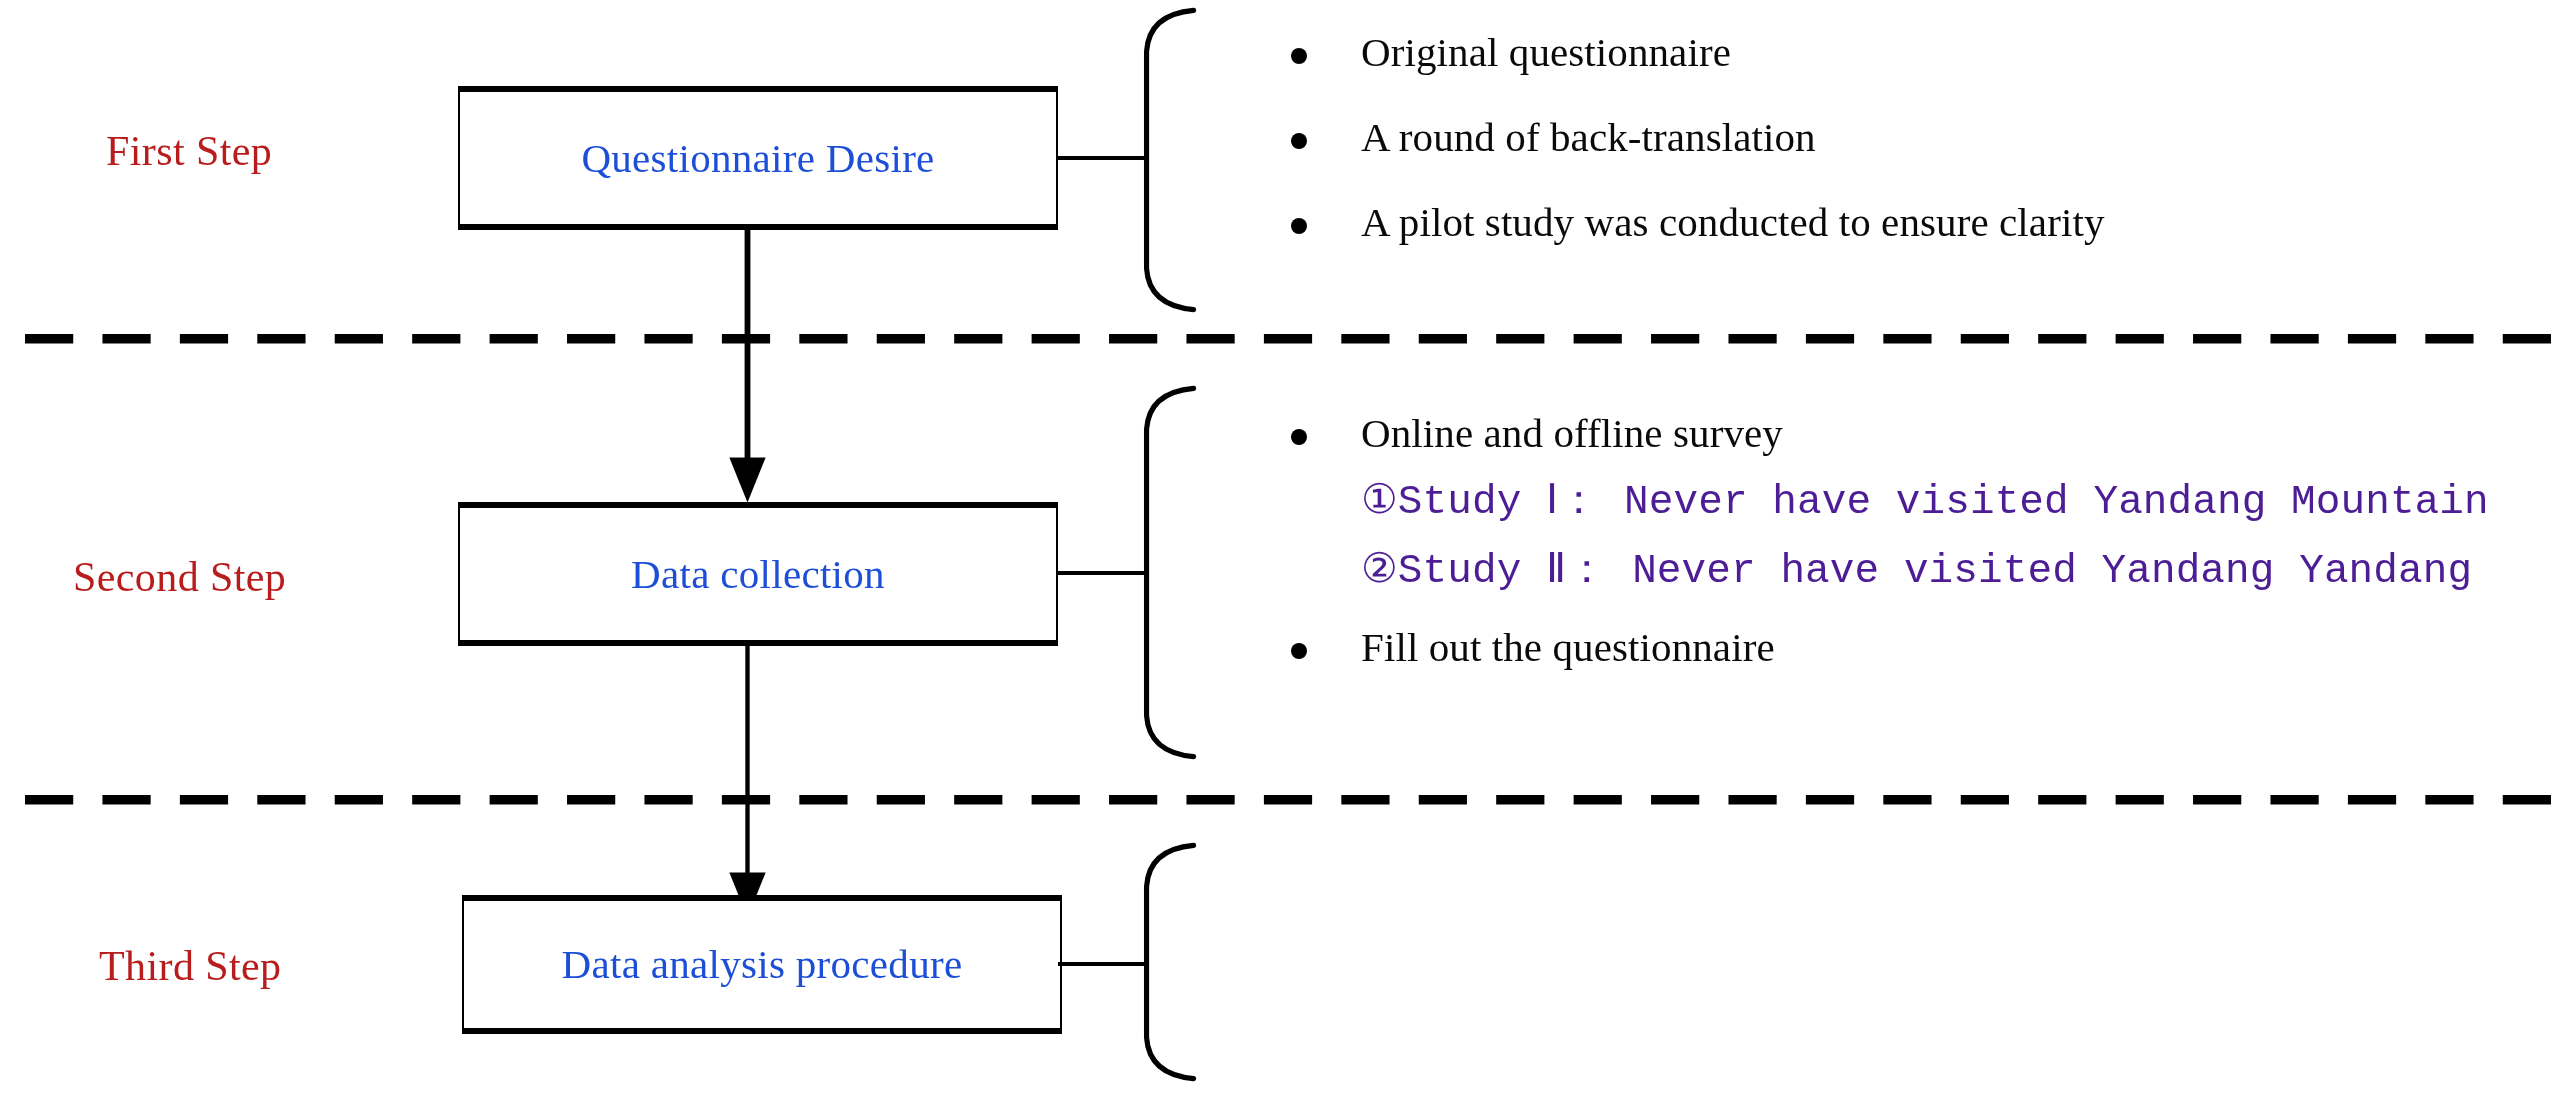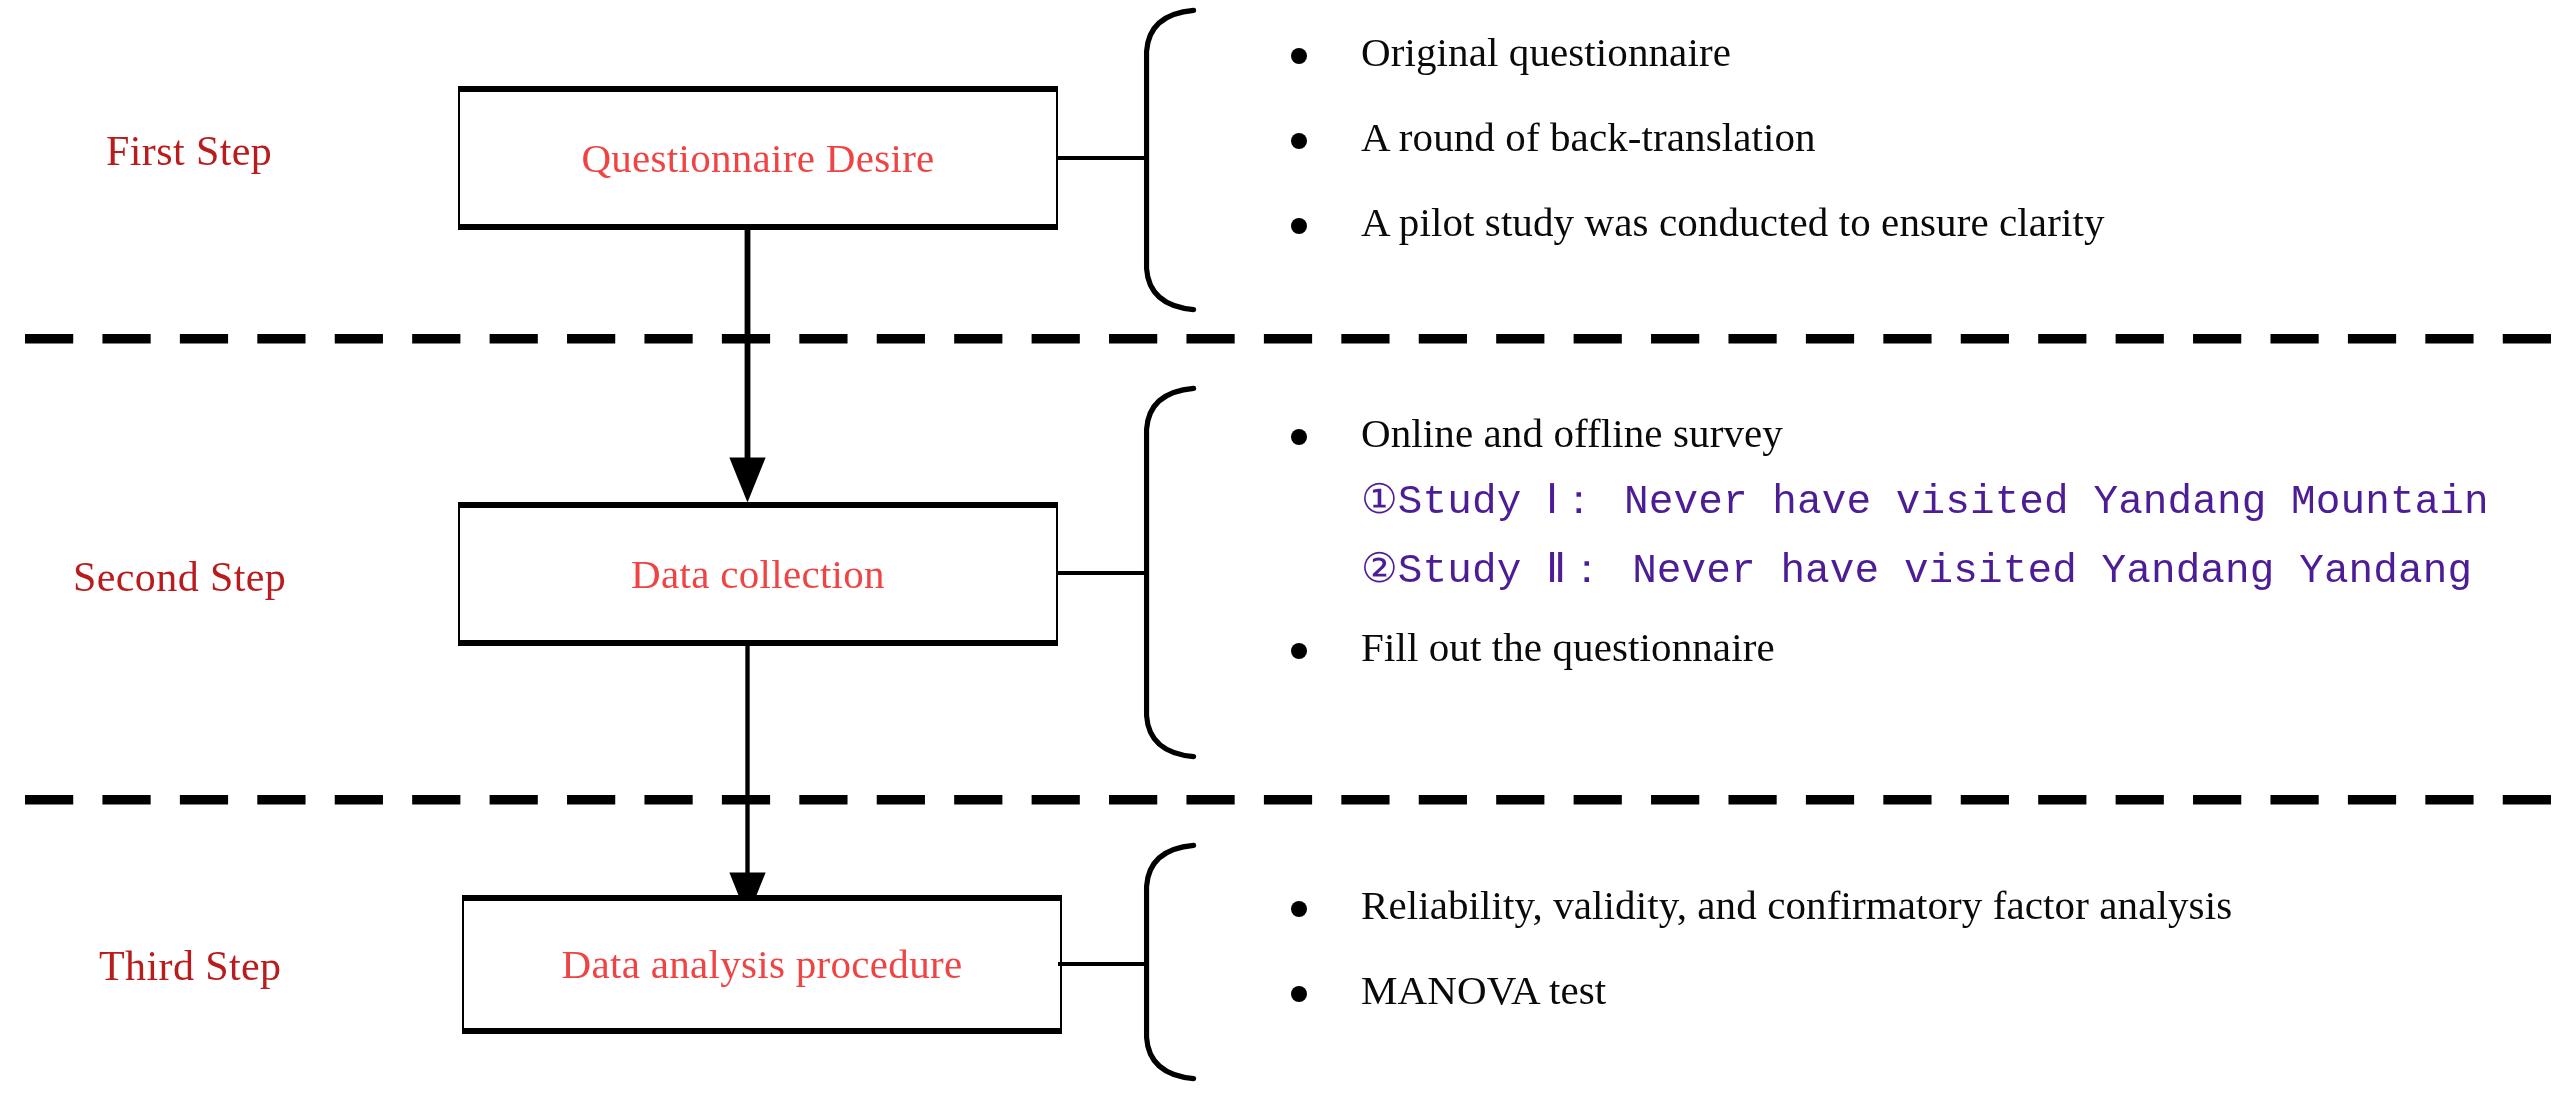--- a/index.html
+++ b/index.html
@@ -38,21 +38,21 @@
     border: 2.9px solid #000000;
     border-top-width: 6.6px;
     border-bottom-width: 6.6px;
     display: flex;
     align-items: center;
     justify-content: center;
   }
   .proc-box-label {
     font-size: 41px;
     line-height: 1;
-    color: #ef4444;
+    color: #1d4ed8;
     white-space: nowrap;
     letter-spacing: 0.3px;
   }
 
   
   .arrow-svg {
     position: absolute;
     overflow: visible;
   }
 
@@ -201,25 +201,15 @@
   <div class="proc-box" style="left:462px; top:895px; width:600px; height:139px;">
     <span class="proc-box-label">Data analysis procedure</span>
   </div>
 
   <div class="brace-stem" style="left:1058px; top:962px; width:88px;"></div>
 
   <svg class="brace" style="left:1098px; top:841px; width:103px; height:242px;" viewBox="0 0 140 330" preserveAspectRatio="none">
     <path d="M 130 6 C 85 10 68 32 66 62 L 66 268 C 68 298 85 320 130 324" fill="none" stroke="#000000" stroke-width="7" stroke-linecap="round"></path>
   </svg>
 
-  <ul class="bullet-list" style="left:1259px; top:875px;">
-    <li class="bullet-item" style="margin-top:0px;">
-      <span class="bullet-dot"></span>
-      <span>Reliability, validity, and confirmatory factor analysis</span>
-    </li>
-    <li class="bullet-item" style="margin-top:44px;">
-      <span class="bullet-dot"></span>
-      <span>MANOVA test</span>
-    </li>
-  </ul>
 
 </div>
 
 
 </body></html>

